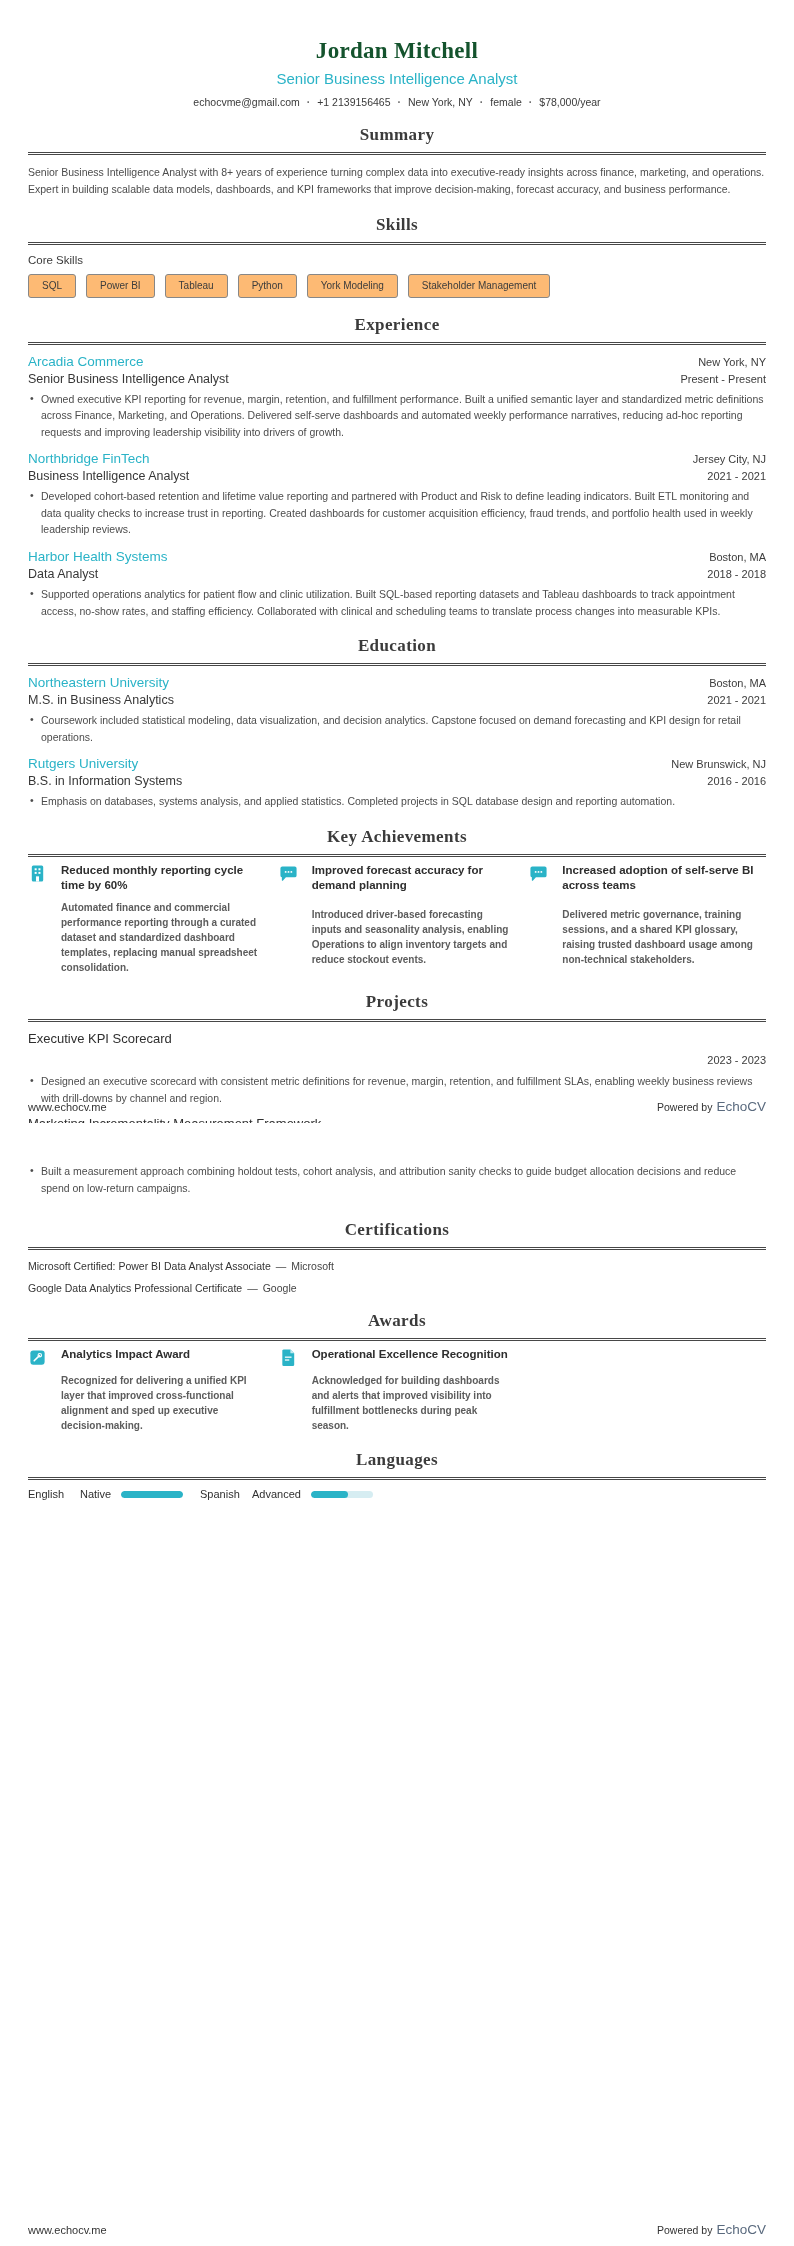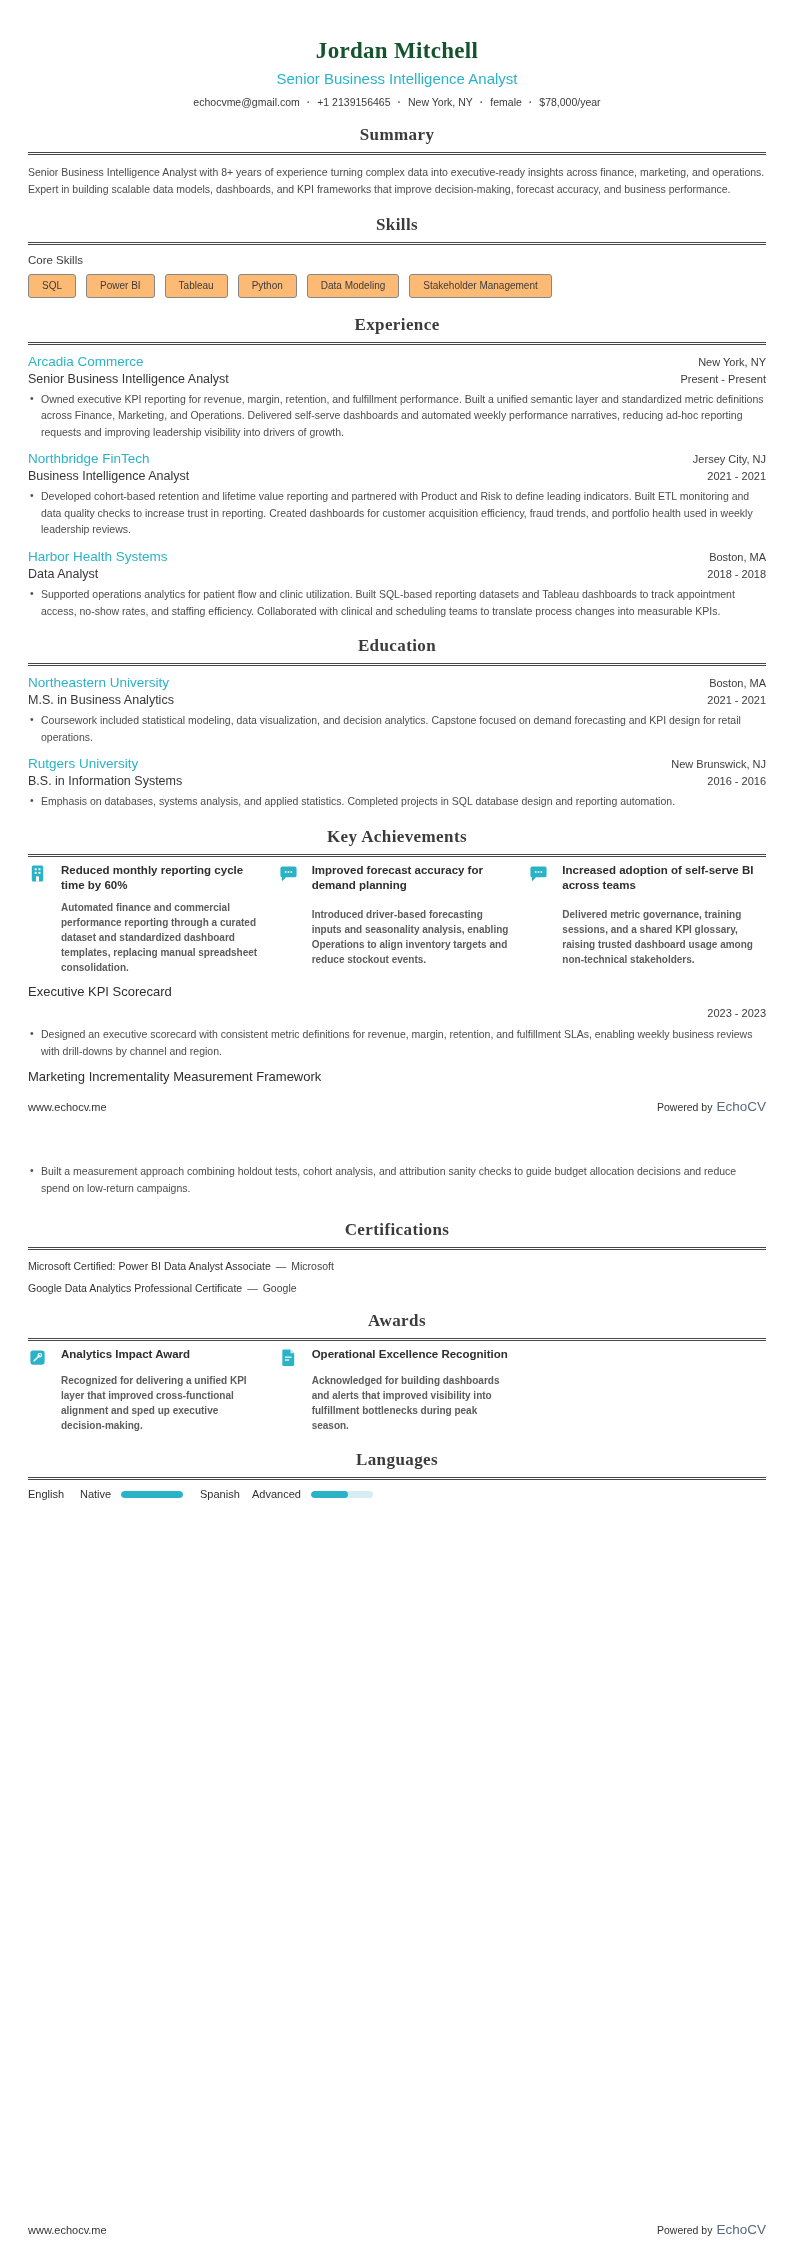--- a/index.html
+++ b/index.html
@@ -104,21 +104,21 @@
   <div class="sec-body summary-text">Senior Business Intelligence Analyst with 8+ years of experience turning complex data into executive-ready insights across finance, marketing, and operations. Expert in building scalable data models, dashboards, and KPI frameworks that improve decision-making, forecast accuracy, and business performance.</div>
 
   <h2 class="sec">Skills</h2>
   <div class="sec-body">
     <div class="skill-group">Core Skills</div>
     <div class="chips">
       <span class="chip">SQL</span>
       <span class="chip">Power BI</span>
       <span class="chip">Tableau</span>
       <span class="chip">Python</span>
-      <span class="chip">Data Modeling</span>
+      <span class="chip">York Modeling</span>
       <span class="chip">Stakeholder Management</span>
     </div>
   </div>
 
   <h2 class="sec">Experience</h2>
   <div class="sec-body">
     <div class="entry">
       <div class="row">
         <span class="org">Arcadia Commerce</span>
         <span class="loc">New York, NY</span>
@@ -214,20 +214,21 @@
           <circle cx="7" cy="8.3" r="1" fill="#fff"></circle>
             <circle cx="10" cy="8.3" r="1" fill="#fff"></circle>
             <circle cx="13" cy="8.3" r="1" fill="#fff"></circle>
         </svg>
       </span>
       <div class="ctitle">Increased adoption of self-serve BI across teams</div>
       <div class="cdesc">Delivered metric governance, training sessions, and a shared KPI glossary, raising trusted dashboard usage among non-technical stakeholders.</div>
     </div>
   </div>
 
+  <h2 class="sec">Projects</h2>
   <div class="sec-body">
     <div>
       <div class="proj-title" style="margin-top:2px;">Executive KPI Scorecard</div>
       <div class="proj-dates">2023 - 2023</div>
       <div class="bullet proj-bullet">Designed an executive scorecard with consistent metric definitions for revenue, margin, retention, and fulfillment SLAs, enabling weekly business reviews with drill-downs by channel and region.</div>
     </div>
     <div>
       <div class="proj-title">Marketing Incrementality Measurement Framework</div>
 
     </div>

